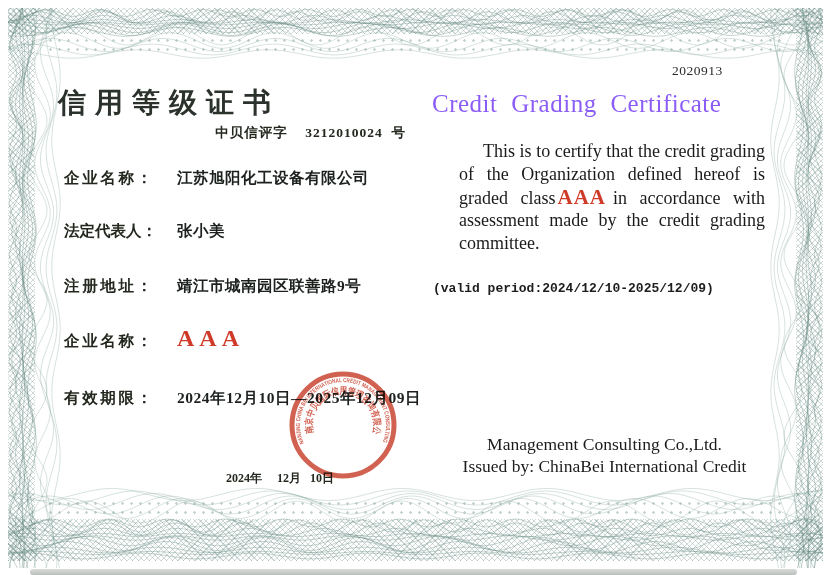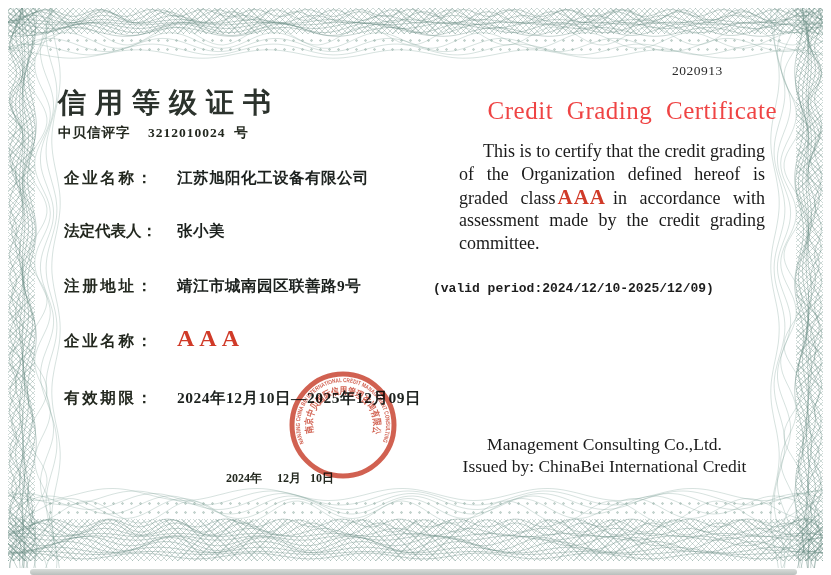--- a/index.html
+++ b/index.html
@@ -21,36 +21,36 @@
     background-image:radial-gradient(circle,rgba(125,158,147,.45) 1px,transparent 1.5px);
     background-size:9px 9px;}
   .lace-top{left:46px;right:46px;top:36px;height:15px;}
   .lace-bottom{left:46px;right:46px;top:499px;height:17px;}
   .scan-strip{position:absolute;left:30px;right:34px;bottom:0;height:6px;
     background:linear-gradient(#d9ddda,#b9bfbc);border-radius:3px;}
 
   
   .cn-title{position:absolute;left:58px;top:84px;width:348px;text-align:left;
     font-size:28px;font-weight:bold;color:#2b322c;letter-spacing:9px;}
-  .doc-no{position:absolute;left:58px;top:124px;width:348px;text-align:left;
+  .doc-no{position:absolute;left:58px;top:124px;width:348px;text-align:right;
     font-size:13.5px;font-weight:bold;color:#23281f;white-space:pre;letter-spacing:1px;}
   .row{position:absolute;left:64px;white-space:nowrap;}
   .flabel{display:inline-block;width:88px;font-size:15.5px;font-weight:bold;
     color:#23281f;text-align:justify;text-align-last:justify;vertical-align:baseline;}
   .fvalue{margin-left:21px;font-size:15.5px;font-weight:bold;color:#1c211e;letter-spacing:.5px;}
   .row-0{top:168px}.row-1{top:221px}.row-2{top:276px}.row-3{top:326px}
   .row-4{top:388px}.row-5{top:437px}
   .grade-big{color:#d03a28;font-size:24px;letter-spacing:5px;line-height:1;}
   .issue-date{position:absolute;left:226px;top:470px;font-size:12px;font-weight:bold;
     color:#23281f;white-space:pre;}
 
   
   .serial{position:absolute;left:672px;top:63px;font-size:13.5px;color:#2a2a2a;letter-spacing:.5px;}
-  .en-title{position:absolute;left:432px;top:90px;width:345px;text-align:right;
-    font-size:25px;color:#ef4444;word-spacing:7px;letter-spacing:.5px;margin-top:7px;}
+  .en-title{position:absolute;left:432px;top:90px;width:345px;text-align:left;
+    font-size:25px;color:#8b5cf6;word-spacing:7px;letter-spacing:.5px;}
   .en-body{position:absolute;left:455px;top:136px;width:306px;margin:4px;
     font-size:18px;line-height:22.8px;color:#1b1b1b;text-align:justify;text-indent:24px;}
   .grade-inline{color:#d03a28;font-weight:bold;font-size:21px;letter-spacing:1px;
     margin-left:2px;margin-right:7px;}
   .valid-period{position:absolute;left:433px;top:281px;width:345px;
     font-family:"Liberation Mono","DejaVu Sans Mono",monospace;
     font-size:13px;font-weight:600;color:#1d1d1d;white-space:pre;}
   .issued-by{position:absolute;left:432px;top:434px;width:345px;text-align:center;
     font-size:17.5px;line-height:21.5px;color:#1b1b1b;}
 

